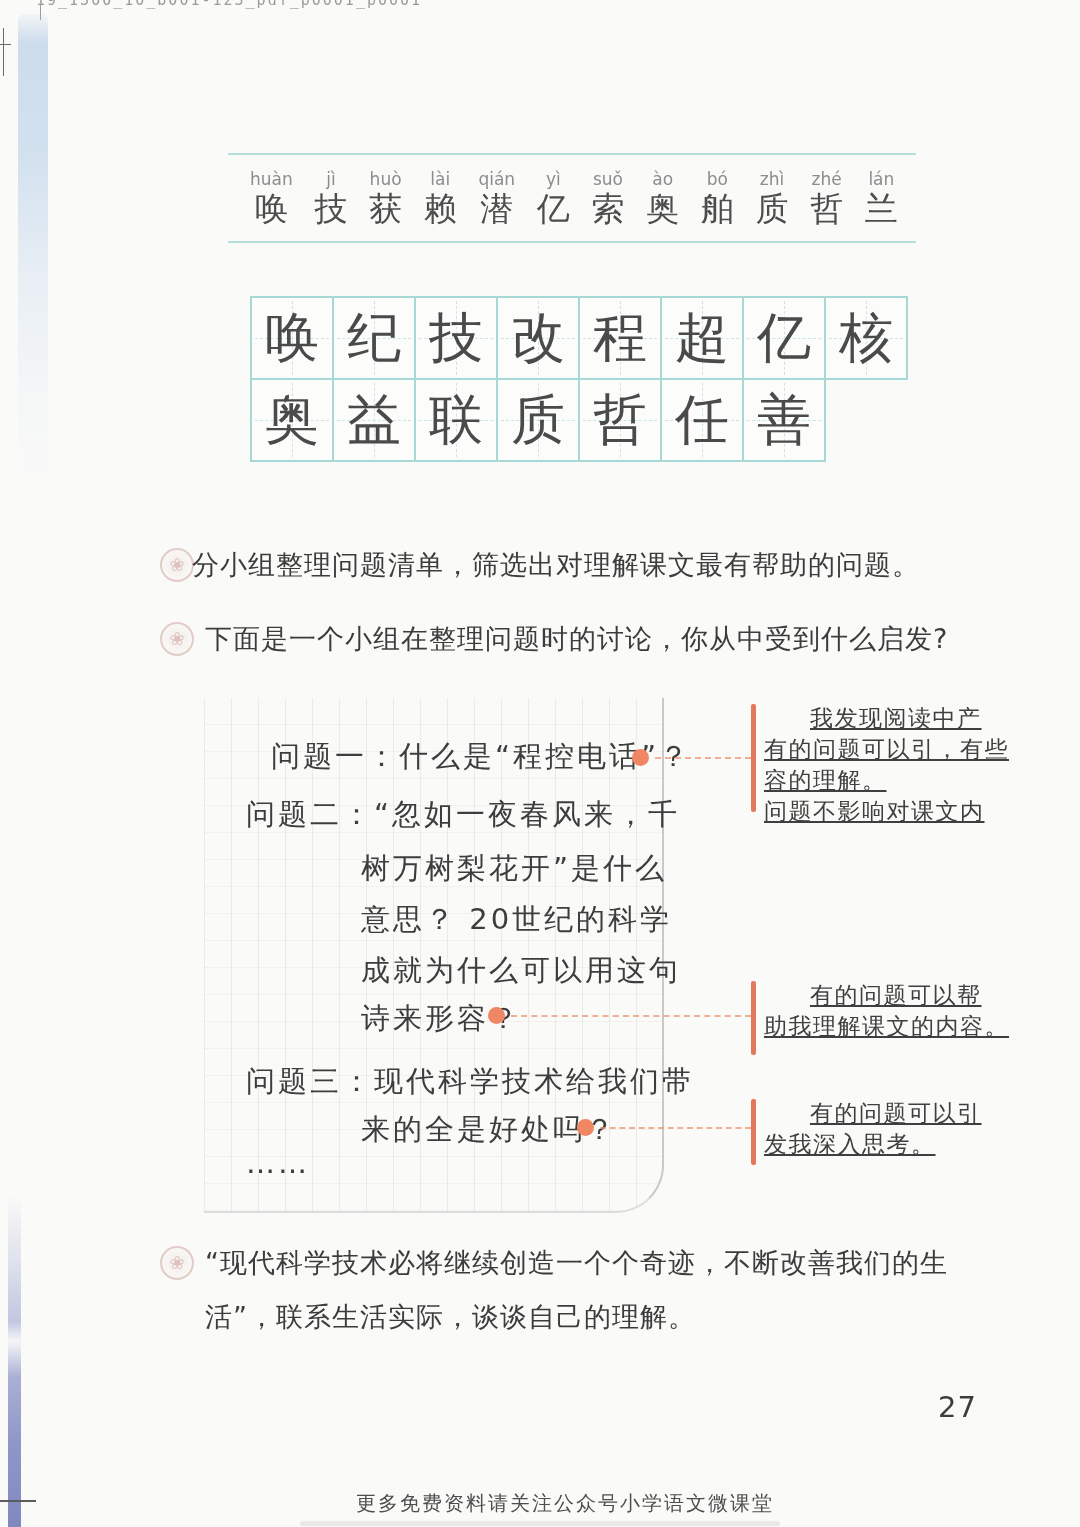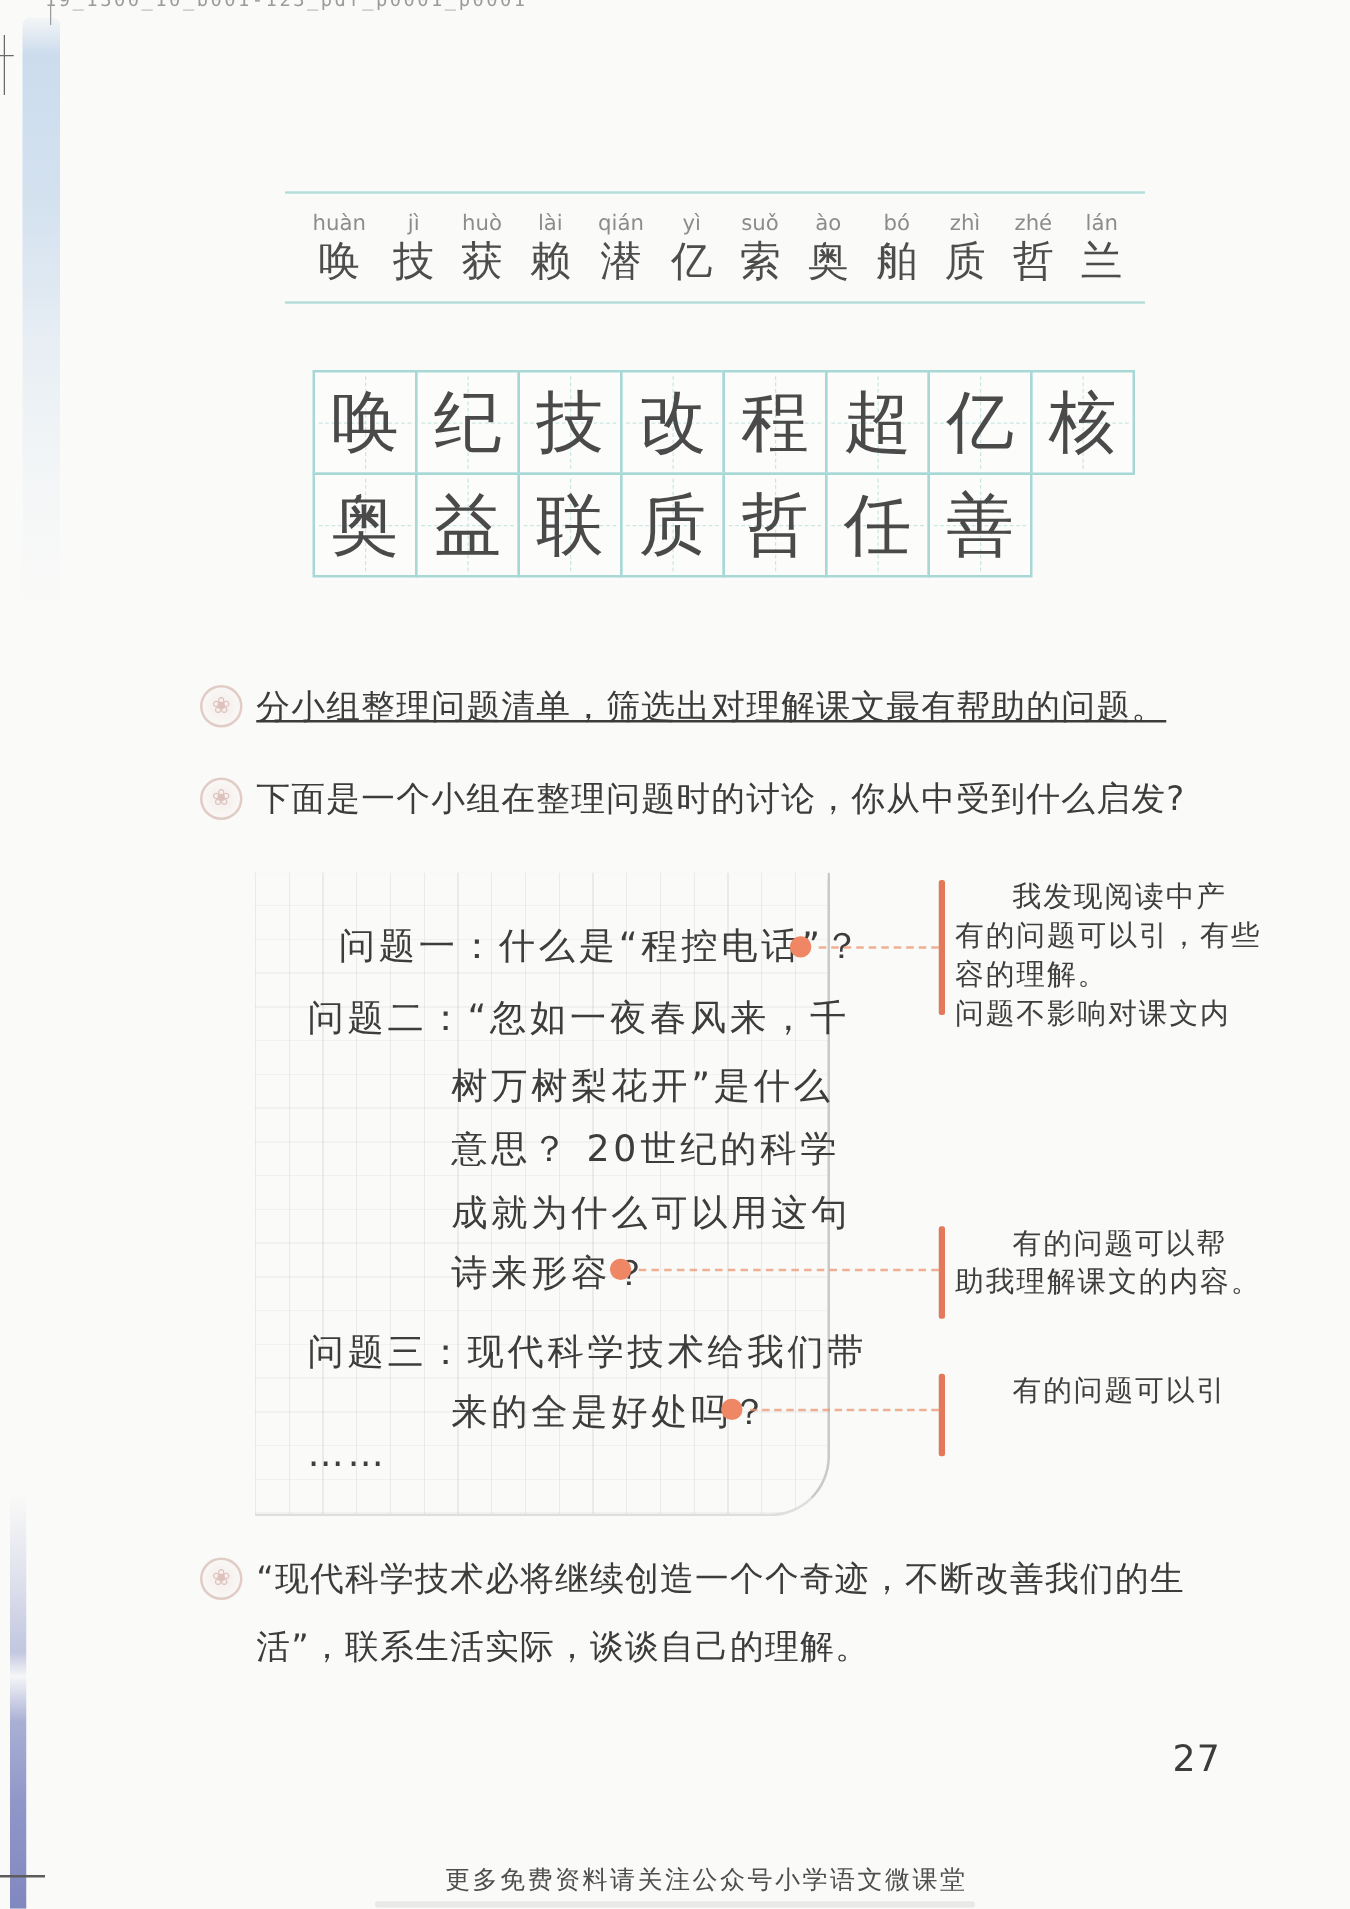--- a/index.html
+++ b/index.html
@@ -77,21 +77,21 @@
     width:34px;height:34px;border-radius:50%;
     border:2px solid rgba(198,150,142,0.45);box-sizing:border-box;
     display:flex;align-items:center;justify-content:center;
     background:radial-gradient(circle,rgba(232,204,198,0.28) 0%,rgba(232,204,198,0.05) 70%);
   }
   .seal-icon::before{content:"❀";font-size:18px;color:rgba(190,140,132,0.45);line-height:1;}
   .icon1{left:160px;top:548px;}
   .icon2{left:160px;top:622px;}
   .icon3{left:160px;top:1246px;}
   .task-text{font-size:27px;letter-spacing:1px;color:#3c3c3c;white-space:nowrap;}
-  .task1{left:205px;top:547px;text-decoration:underline;}
+  .task1{left:192px;top:547px;}
   .task2{left:205px;top:621px;}
   .task3a{left:205px;top:1245px;}
   .task3b{left:205px;top:1299px;}
 
   
   .panel{
     left:204px;top:698px;width:460px;height:515px;box-sizing:border-box;
     border-right:2px solid #c9c9c9;
     border-bottom:2px solid #dedede;
     border-bottom-right-radius:48px;
@@ -119,21 +119,21 @@
   .dash1{left:655px;top:757px;width:96px;}
   .dash2{left:511px;top:1015px;width:240px;}
   .dash3{left:600px;top:1127px;width:151px;}
 
   
   .note-bar{width:5px;background:#e4785a;border-radius:2px;}
   .bar1{left:751px;top:704px;height:108px;}
   .bar2{left:751px;top:981px;height:74px;}
   .bar3{left:751px;top:1099px;height:66px;}
   .note{width:242px;font-size:23px;letter-spacing:1.5px;line-height:31px;color:#3f3f3f;}
-  .note div{white-space:nowrap;}
+  .note div{white-space:nowrap;text-decoration:underline;}
   .note .indent{padding-left:46px;}
   .note1{left:764px;top:703px;}
   .note2{left:764px;top:980px;}
   .note3{left:764px;top:1098px;}
 
   
   .page-number{left:938px;top:1390px;font-size:29px;color:#3c3c3c;letter-spacing:1px;}
   .footer-text{left:0;top:1490px;width:1130px;text-align:center;font-size:20px;color:#4e4e4e;letter-spacing:2px;}
 </style>
 </head>
@@ -280,20 +280,21 @@
   <div>问题不影响对课文内</div>
 </div>
 <div class="abs note-bar bar2"></div>
 <div class="abs note note2">
   <div class="indent">有的问题可以帮</div>
   <div>助我理解课文的内容。</div>
 </div>
 <div class="abs note-bar bar3"></div>
 <div class="abs note note3">
   <div class="indent">有的问题可以引</div>
+  <div>发我深入思考。</div>
 </div>
 
 <div class="abs seal-icon icon3"></div>
 <div class="abs task-text task3a">“现代科学技术必将继续创造一个个奇迹，不断改善我们的生</div>
 <div class="abs task-text task3b">活”，联系生活实际，谈谈自己的理解。</div>
 
 <div class="abs page-number">27</div>
 <div class="abs footer-text">更多免费资料请关注公众号小学语文微课堂</div>
 
 </body></html>

